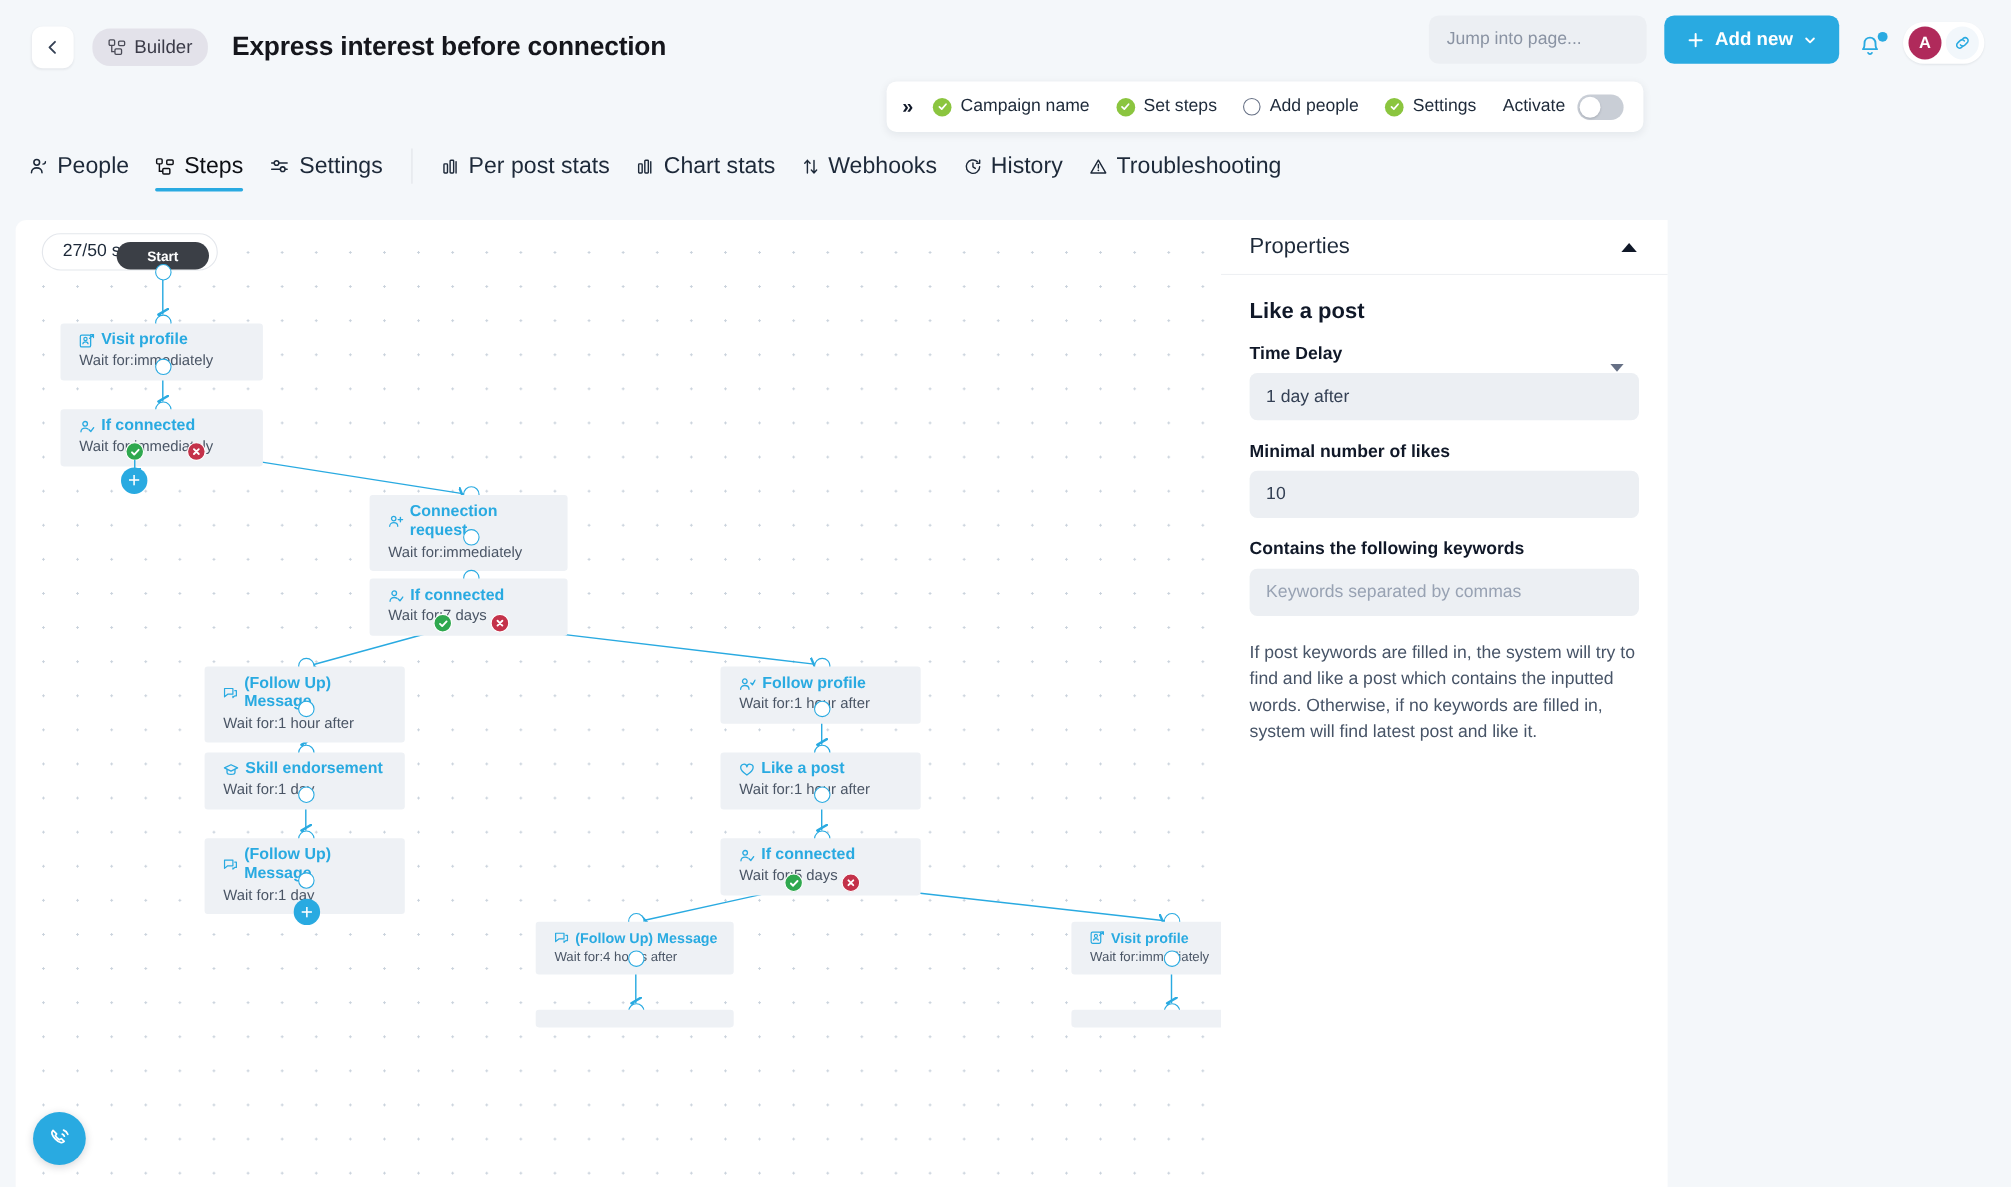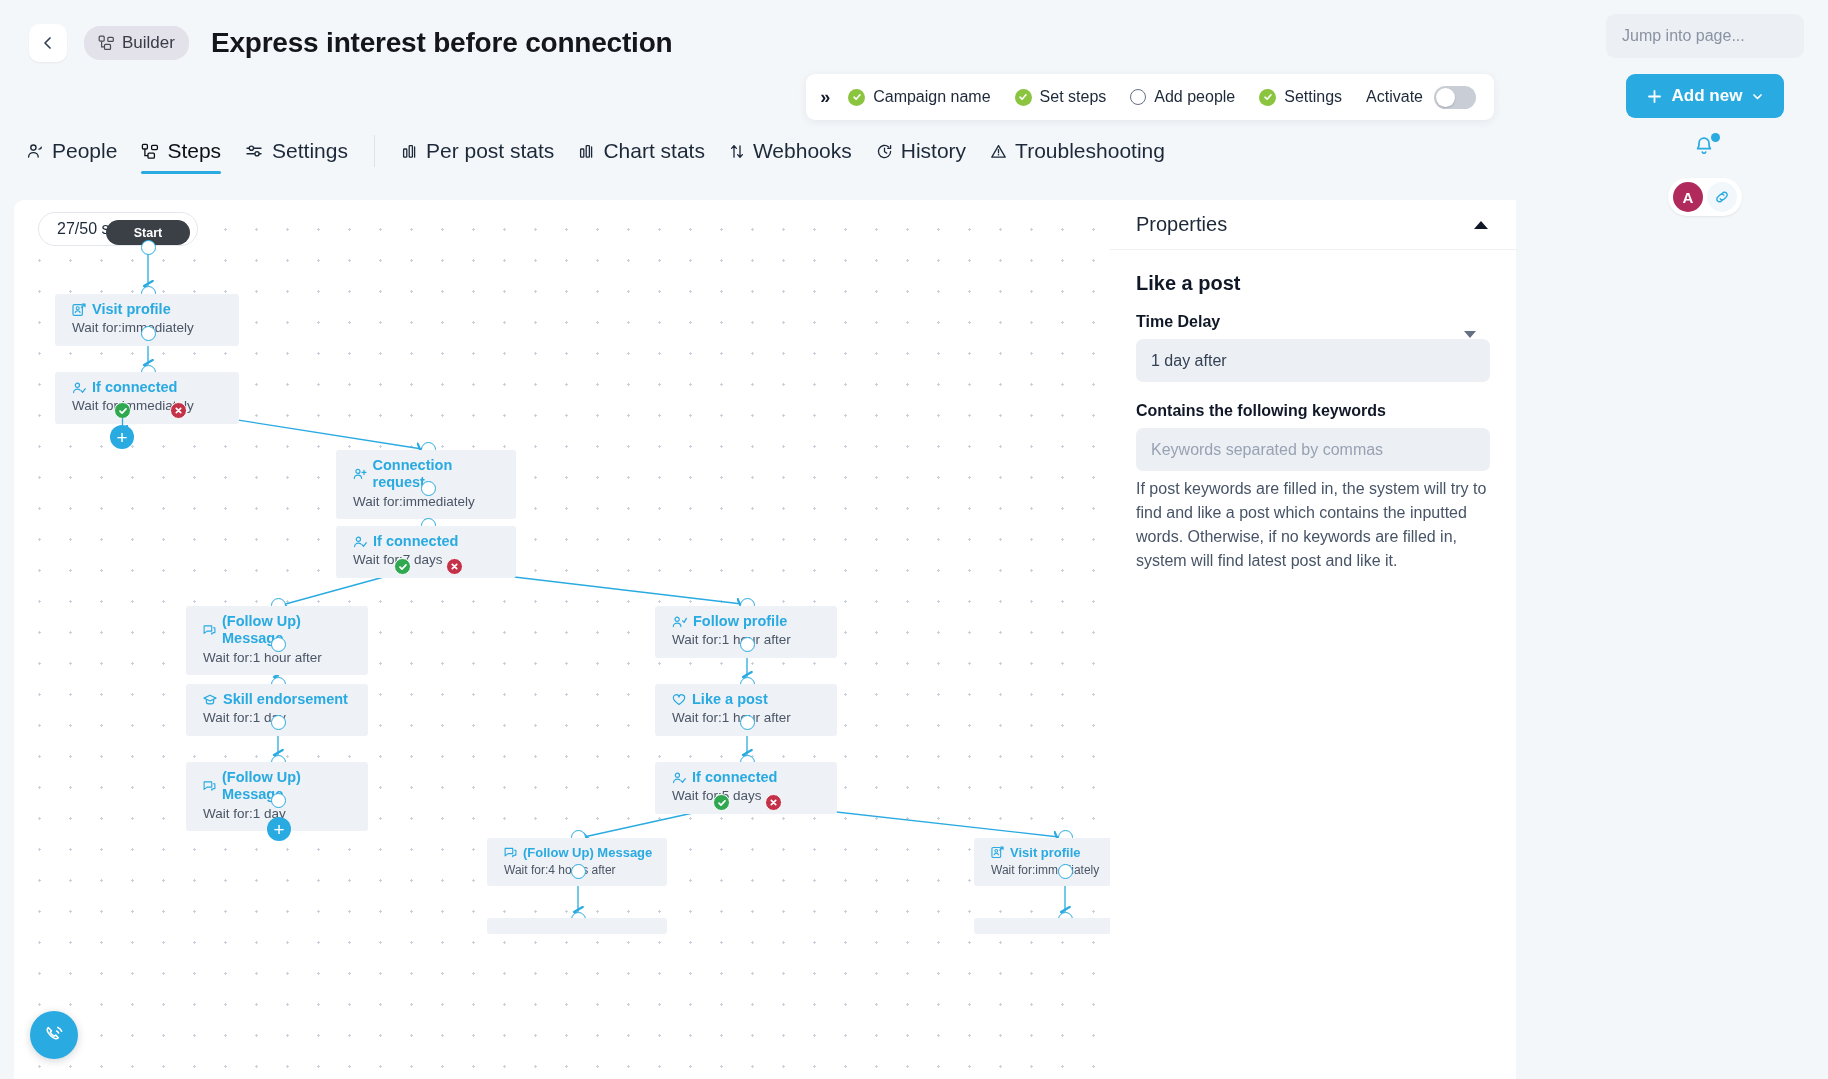--- a/index.html
+++ b/index.html
@@ -27,26 +27,26 @@
   }
   .back-btn svg { stroke: #344054; }
   .builder-chip {
     display: flex; align-items: center; gap: 7px;
     margin-left: 17px; padding: 7px 14px;
     background: #e3e2ea; border-radius: 16px;
     font-size: 17px; color: #3b3b48; white-space: nowrap;
   }
   .builder-chip .ico { display:flex; }
   .page-title {
-    margin-left: 22px; font-size: 28px; font-weight: 700;
+    margin-left: 22px; font-size: 24px; font-weight: 700;
     color: #15161c; letter-spacing: -0.2px; white-space: nowrap;
   }
   .topbar-right {
     position: absolute; right: 24px; top: 14px;
-    display: flex; align-items: center; gap: 16px; flex-direction: column;
+    display: flex; align-items: flex-end; gap: 16px;
   }
   .jump-input {
     width: 198px; height: 44px; border: none; outline: none;
     background: #eceff3; border-radius: 9px;
     padding: 0 16px; font-size: 16px; color: #475467;
     font-family: "Liberation Sans", sans-serif;
   }
   .jump-input::placeholder { color: #8a93a3; }
   .add-new-btn {
     height: 44px; padding: 0 20px; border: none; cursor: pointer;
@@ -680,22 +680,26 @@
     <div class="props-body">
       <div class="props-h2">Like a post</div>
 
       <div class="fld-wrap">
         <div class="fld-label">Time Delay</div>
         <div class="fld">1 day after</div>
         <span class="sel-caret"></span>
       </div>
 
 
-
-      <div class="fld-wrap" style="margin-bottom:10px;">
+      <div class="fld-wrap">
+        <div class="fld-label">Minimal number of likes</div>
+        <input class="fld" value="10" style="">
+      </div>
+
+      <div class="fld-wrap" style="margin-bottom:26px;">
         <div class="fld-label">Contains the following keywords</div>
         <input class="fld" value="" placeholder="Keywords separated by commas" style="">
       </div>
 
       <div class="props-note">If post keywords are filled in, the system will try to find and like a post which contains the inputted words. Otherwise, if no keywords are filled in, system will find latest post and like it.</div>
     </div>
   </div>
 
 </div>
 

